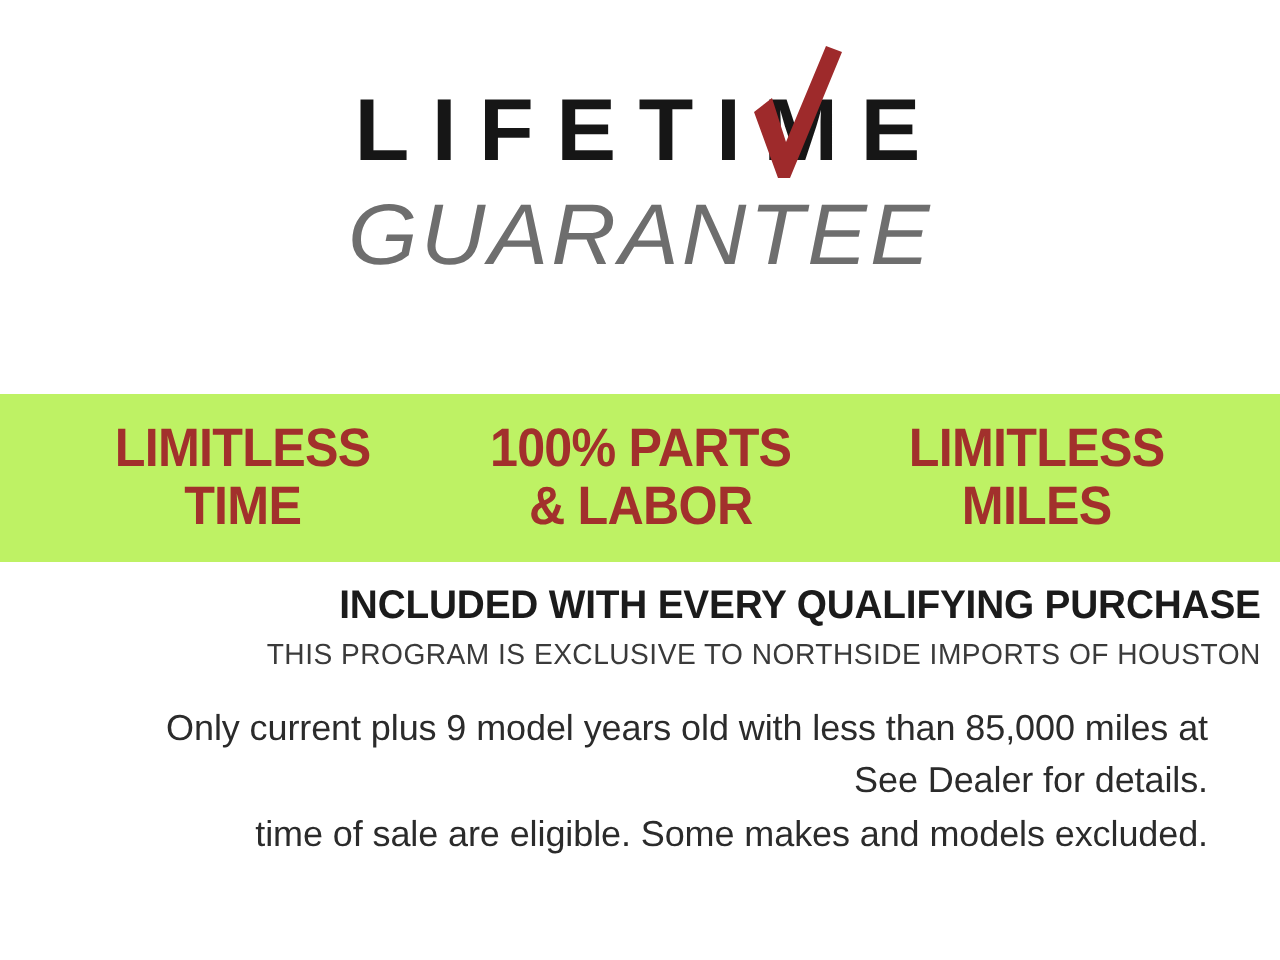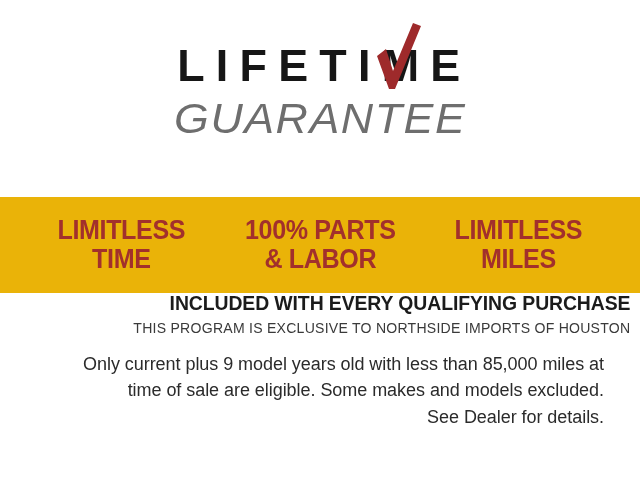--- a/index.html
+++ b/index.html
@@ -70,22 +70,22 @@
     margin-top: 9px;
     transform: scaleX(1.04);
   }
 
   
   .feature-band {
     position: absolute;
     top: 197px;
     left: 0;
     width: 640px;
-    height: 96px;
-    background: #eab308;
+    height: 84px;
+    background: #bef264;
     display: flex;
     align-items: center;
     justify-content: space-between;
     box-sizing: border-box;
     padding: 0 22px;
   }
 
   .feature-col {
     flex: 1 1 0;
     text-align: center;
@@ -169,18 +169,18 @@
       <span class="l1">LIMITLESS</span>
       <span class="l2">MILES</span>
     </div>
   </div>
 
   <div class="copy-block">
     <div class="headline">INCLUDED WITH EVERY QUALIFYING PURCHASE</div>
     <div class="subline">THIS PROGRAM IS EXCLUSIVE TO NORTHSIDE IMPORTS OF HOUSTON</div>
     <div class="fineprint">
       <span class="fp-line">Only current plus 9 model years old with less than 85,000 miles at</span>
+      <span class="fp-line">See Dealer for details.</span>
       <span class="fp-line">time of sale are eligible. Some makes and models excluded.</span>
-      <span class="fp-line">See Dealer for details.</span>
     </div>
   </div>
 
 </div>
 
 </body></html>

